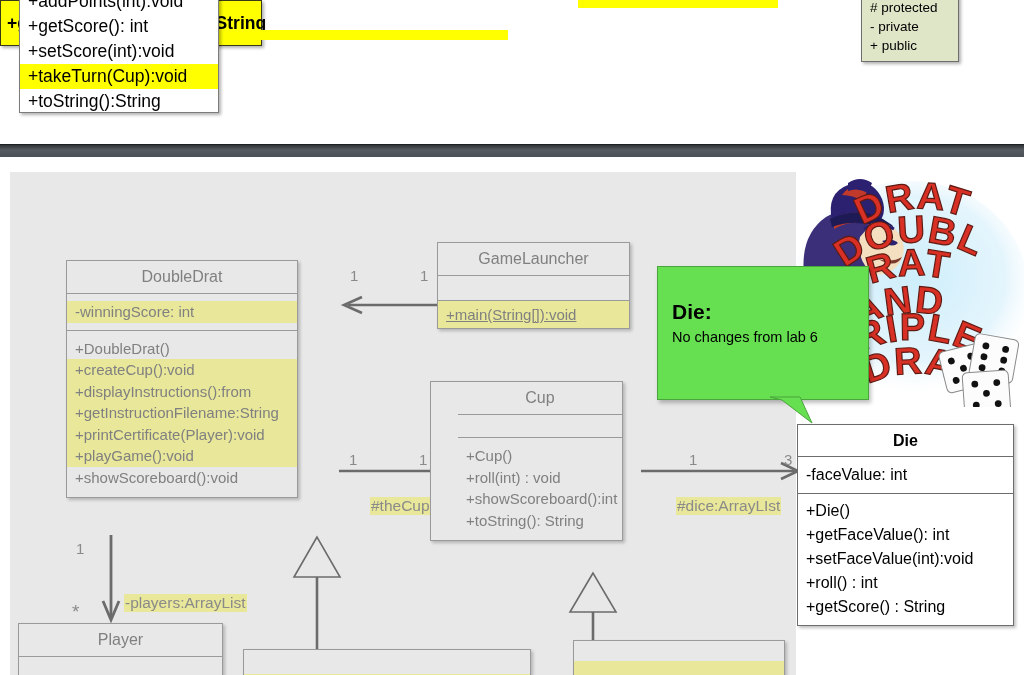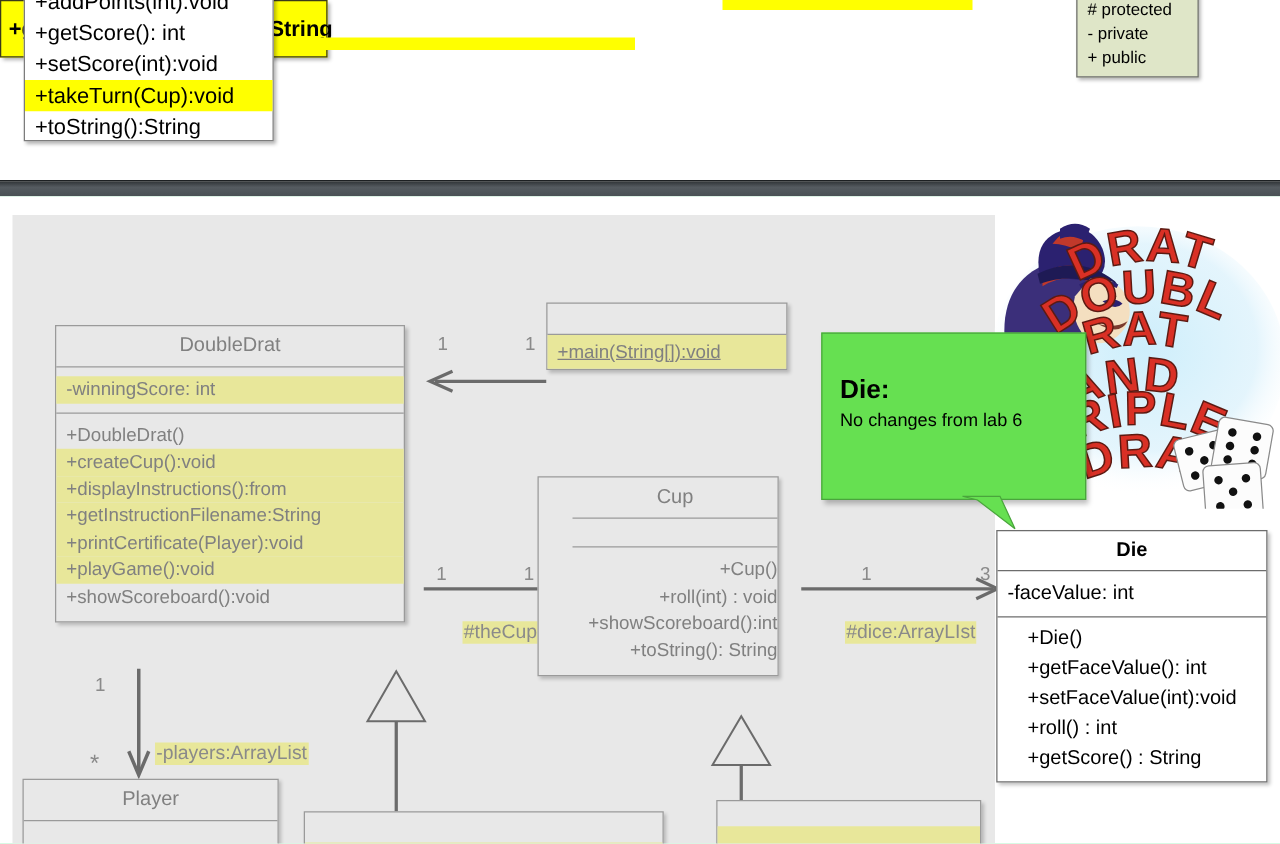--- a/index.html
+++ b/index.html
@@ -3,21 +3,21 @@
 <meta charset="utf-8">
 <style>
   * { box-sizing: border-box; }
   html, body {
     margin: 0; padding: 0;
     width: 1024px; height: 675px;
     overflow: hidden;
     background: #ffffff;
     font-family: "Liberation Sans", sans-serif;
   }
-  #stage { position: relative; width: 1024px; height: 675px; overflow: hidden; background:#86efac; }
+  #stage { position: relative; width: 1024px; height: 675px; overflow: hidden; background:#f9a8d4; }
 
   
   #top-panel { position:absolute; left:0; top:0; width:1024px; height:146px; background:#ffffff; overflow:hidden; }
 
   .wbox {
     position:absolute; background:#ffffff; border:1px solid #7c7c7c;
     box-shadow: 2px 2px 3px rgba(0,0,0,.30);
   }
   .wrow {
     font-size:17.5px; color:#000; line-height:25px; padding:0 6px 0 8px;
@@ -68,47 +68,47 @@
   .cls .title {
     text-align:center; font-size:16px; color:#808080; line-height:32px; white-space:nowrap;
   }
   .cls .m {
     font-size:15px; color:#808080; line-height:21.5px; padding-left:8px; white-space:nowrap;
   }
   .yh { background:#e8e79a; }
   .ul { text-decoration: underline; }
 
   
-  #cls-doubledrat { left:44px; top:103px; width:280px; }
+  #cls-doubledrat { left:66px; top:103px; width:232px; }
   #cls-doubledrat .attrs { padding:7px 0 7px 0; }
   #cls-doubledrat .ops   { padding:7px 0 9px 0; }
 
   
   #cls-gamelauncher { left:437px; top:85px; width:193px; }
   #cls-gamelauncher .blank { height:25px; }
   #cls-gamelauncher .ops { padding:0; }
   #cls-gamelauncher .ops .m { line-height:27px; }
 
   
   #cls-cup { left:430px; top:224px; width:193px;padding-left:27px; }
   #cls-cup .blank { height:23px; }
-  #cls-cup .ops { padding:7px 0 9px 0;text-align:right; }
+  #cls-cup .ops { padding:7px 0 9px 0; }
 
   
   #cls-die {
     position:absolute; left:797px; top:267px; width:217px;
     background:#ffffff; border:1px solid #6d6d6d;
     box-shadow: 2px 2px 3px rgba(0,0,0,.25);
   }
   #cls-die .sec { border-bottom:1px solid #6d6d6d; }
   #cls-die .sec:last-child { border-bottom:none; }
   #cls-die .title { text-align:center; font-size:16px; font-weight:bold; color:#000; line-height:31px; }
   #cls-die .m { font-size:16px; color:#000; line-height:24px; padding-left:8px; white-space:nowrap; }
   #cls-die .attrs { padding:6px 0 6px 0; }
-  #cls-die .ops   { padding:5px 0 6px 0;margin-left:16px; }
+  #cls-die .ops   { padding:5px 0 6px 0; }
 
   
   #cls-player { left:18px; top:466px; width:205px; }
   #cls-player .blank { height:24px; }
 
   
   .clipbox {
     position:absolute; background:#e8e8e8; border:1px solid #9a9a9a;
     box-shadow: 2px 2px 3px rgba(0,0,0,.22);
   }
@@ -222,20 +222,23 @@
         <div class="m yh">+createCup():void</div>
         <div class="m yh">+displayInstructions():from</div>
         <div class="m yh">+getInstructionFilename:String</div>
         <div class="m yh">+printCertificate(Player):void</div>
         <div class="m yh">+playGame():void</div>
         <div class="m">+showScoreboard():void</div>
       </div>
     </div>
 
     <div class="cls" id="cls-gamelauncher">
+      <div class="sec">
+        <div class="title">GameLauncher</div>
+      </div>
       <div class="sec blank"></div>
       <div class="sec ops">
         <div class="m yh ul">+main(String[]):void</div>
       </div>
     </div>
 
     <div class="cls" id="cls-cup">
       <div class="sec">
         <div class="title">Cup</div>
       </div>

